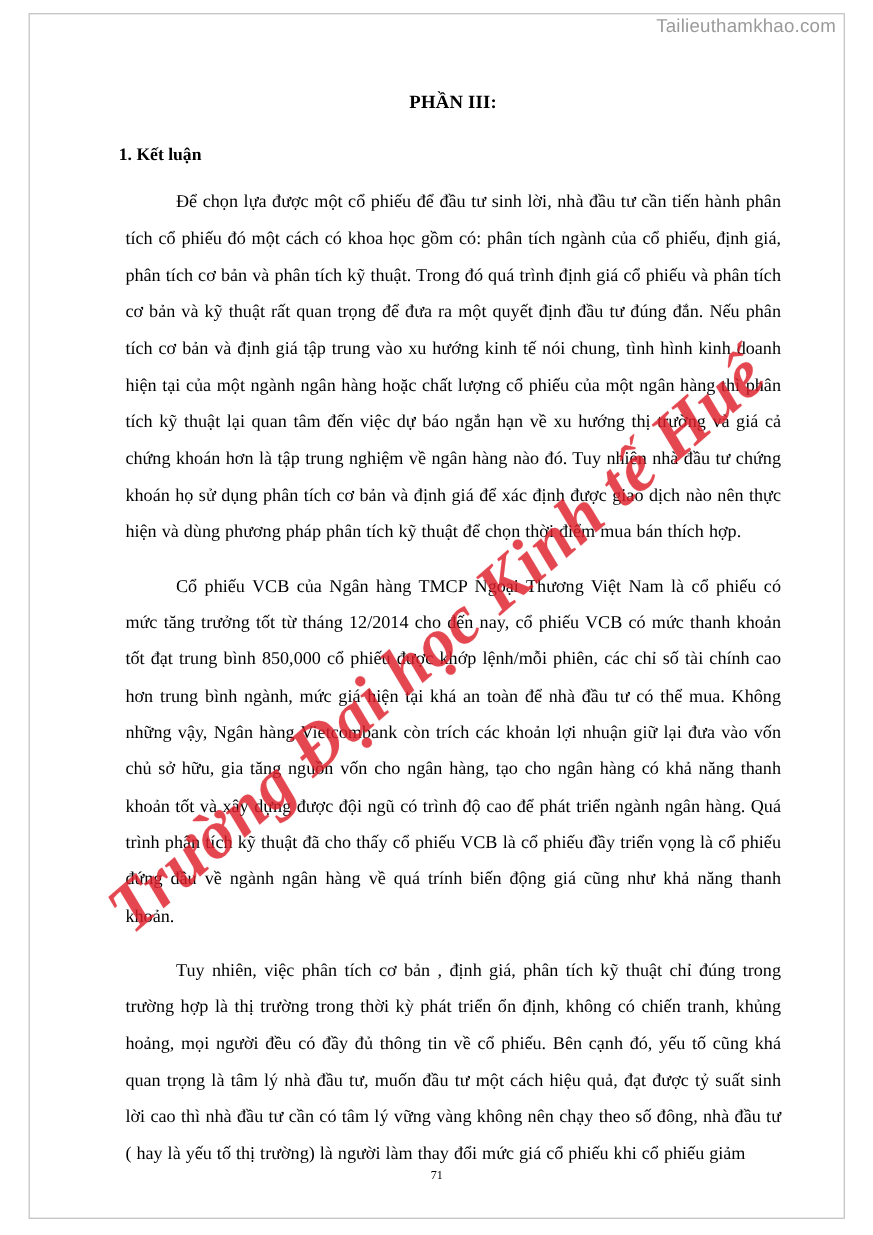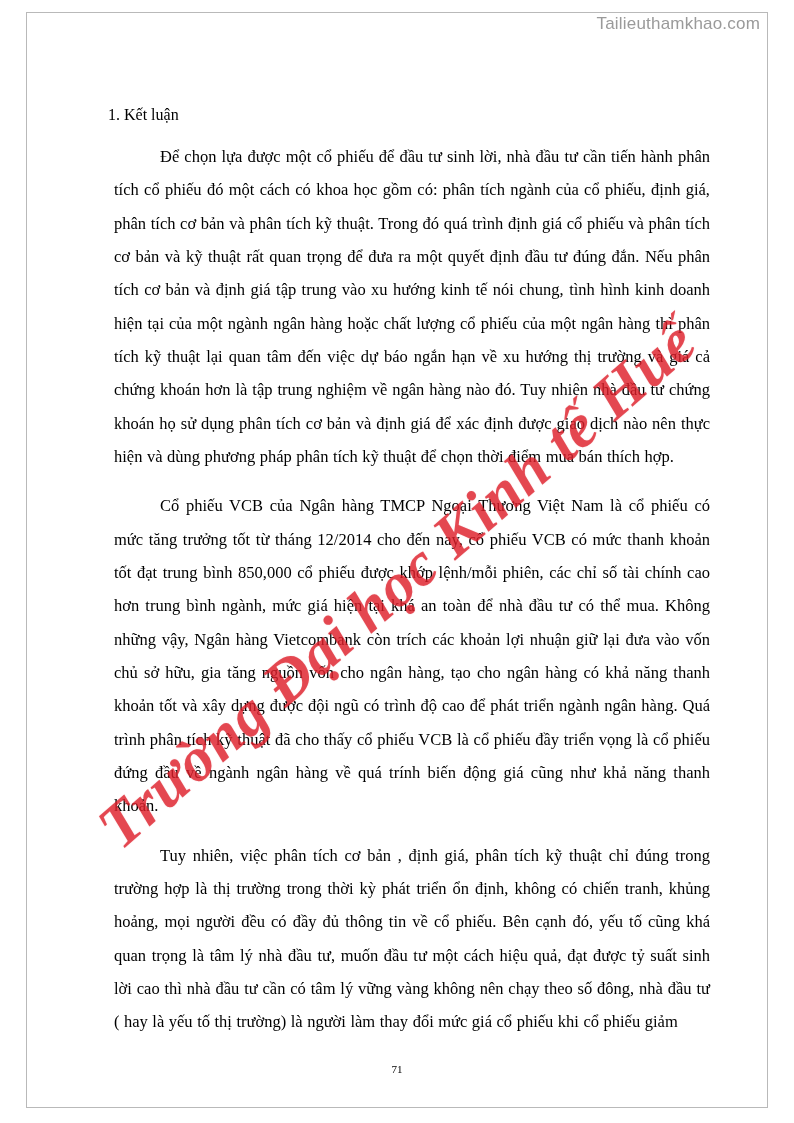--- a/index.html
+++ b/index.html
@@ -46,21 +46,21 @@
     font-weight: bold;
     font-size: 17px;
     line-height: 1.55;
     letter-spacing: 0.2px;
   }
   .heading-block .line2 {
     letter-spacing: 0.4px;
   }
   .section-title {
     margin-top: 26px;
-    font-weight: normal;
+    font-weight: bold;
     font-size: 16px;
   }
   p.body {
     margin: 6px;
     margin-top: 16px;
     font-size: 16.5px;
     line-height: 2.02;
     text-align: justify;
     text-indent: 46px;
     word-spacing: 0.4px;
@@ -95,20 +95,21 @@
 
 <div class="page">
 
   <div class="page-border"></div>
 
   <div class="watermark-top">Tailieuthamkhao.com</div>
 
   <div class="content">
 
     <div class="heading-block">
+      <div class="line1">PHẦN III:</div>
     </div>
 
     <div class="section-title">1. Kết luận</div>
 
     <p class="body">Để chọn lựa được một cổ phiếu để đầu tư sinh lời, nhà đầu tư cần tiến hành phân tích cổ phiếu đó một cách có khoa học gồm có: phân tích ngành của cổ phiếu, định giá, phân tích cơ bản và phân tích kỹ thuật. Trong đó quá trình định giá cổ phiếu và phân tích cơ bản và kỹ thuật rất quan trọng để đưa ra một quyết định đầu tư đúng đắn. Nếu phân tích cơ bản và định giá tập trung vào xu hướng kinh tế nói chung, tình hình kinh doanh hiện tại của một ngành ngân hàng hoặc chất lượng cổ phiếu của một ngân hàng thì phân tích kỹ thuật lại quan tâm đến việc dự báo ngắn hạn về xu hướng thị trường và giá cả chứng khoán hơn là tập trung nghiệm về ngân hàng nào đó. Tuy nhiên nhà đầu tư chứng khoán họ sử dụng phân tích cơ bản và định giá để xác định được giao dịch nào nên thực hiện và dùng phương pháp phân tích kỹ thuật để chọn thời điểm mua bán thích hợp.</p>
     <p class="body">Cổ phiếu VCB của Ngân hàng TMCP Ngoại Thương Việt Nam là cổ phiếu có mức tăng trưởng tốt từ tháng 12/2014 cho đến nay, cổ phiếu VCB có mức thanh khoản tốt đạt trung bình 850,000 cổ phiếu được khớp lệnh/mỗi phiên, các chỉ số tài chính cao hơn trung bình ngành, mức giá hiện tại khá an toàn để nhà đầu tư có thể mua. Không những vậy, Ngân hàng Vietcombank còn trích các khoản lợi nhuận giữ lại đưa vào vốn chủ sở hữu, gia tăng nguồn vốn cho ngân hàng, tạo cho ngân hàng có khả năng thanh khoản tốt và xây dựng được đội ngũ có trình độ cao để phát triển ngành ngân hàng. Quá trình phân tích kỹ thuật đã cho thấy cổ phiếu VCB là cổ phiếu đầy triển vọng là cổ phiếu đứng đầu về ngành ngân hàng về quá trính biến động giá cũng như khả năng thanh khoản.</p>
     <p class="body">Tuy nhiên, việc phân tích cơ bản , định giá, phân tích kỹ thuật chỉ đúng trong trường hợp là thị trường trong thời kỳ phát triển ổn định, không có chiến tranh, khủng hoảng, mọi người đều có đầy đủ thông tin về cổ phiếu. Bên cạnh đó, yếu tố cũng khá quan trọng là tâm lý nhà đầu tư, muốn đầu tư một cách hiệu quả, đạt được tỷ suất sinh lời cao thì nhà đầu tư cần có tâm lý vững vàng không nên chạy theo số đông, nhà đầu tư ( hay là yếu tố thị trường) là người làm thay đổi mức giá cổ phiếu khi cổ phiếu giảm</p>
 
   </div>
 

